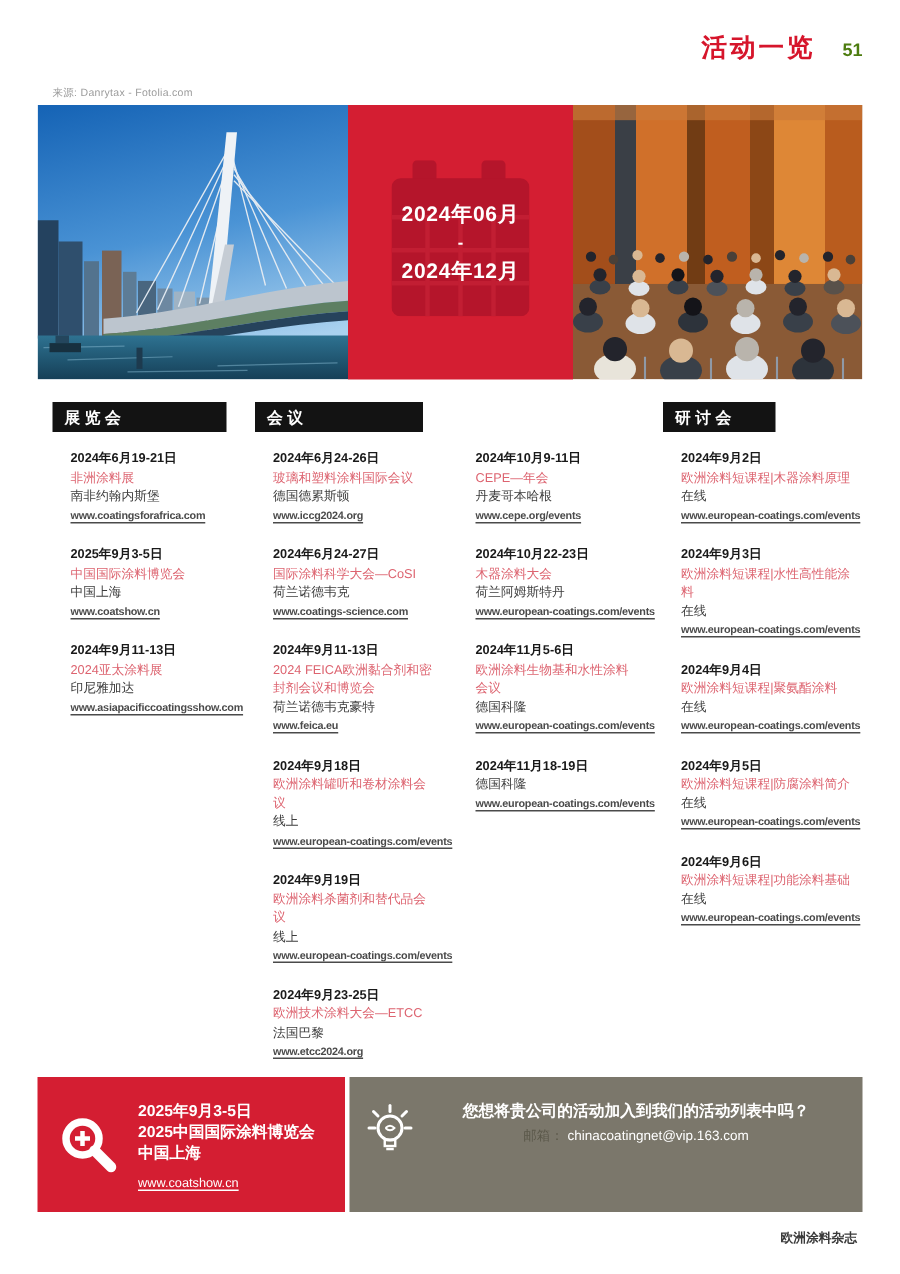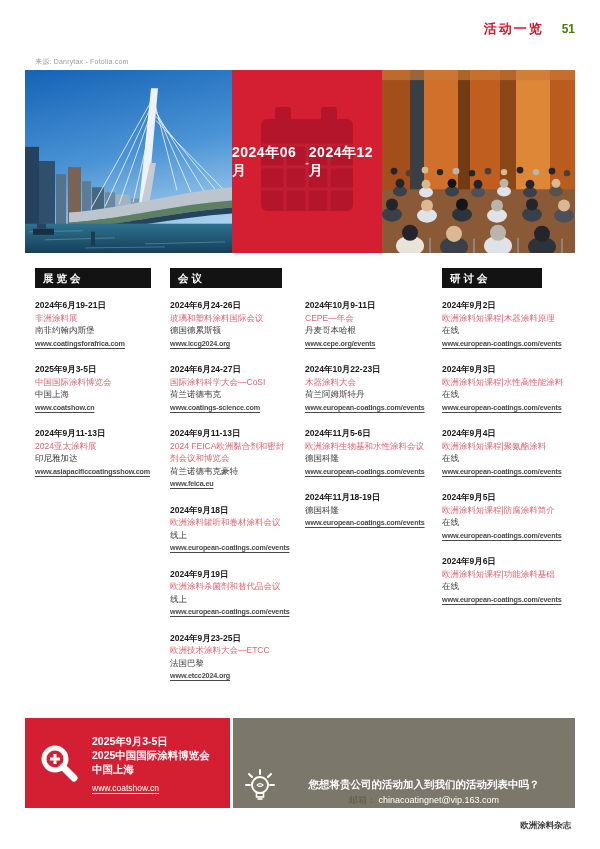--- a/index.html
+++ b/index.html
@@ -2,52 +2,52 @@
 <html><head>
 <meta charset="utf-8">
 <style>
   * { margin:0; padding:0; box-sizing:border-box; }
   html,body { background:#e9e9e9; }
   body { font-family:"Liberation Sans", sans-serif; }
   .page { position:relative; width:600px; height:849px; background:#ffffff; margin:0 auto; overflow:hidden; }
 
   
   .page-header { position:absolute; top:20px; right:25px; display:flex; gap:18px; align-items:baseline; }
-  .header-title { color:#d6152b; font-weight:bold; font-size:13px; letter-spacing:2px; }
+  .header-title { color:#d6152b; font-weight:bold; font-size:17px; letter-spacing:2px; }
   .page-num { font-size:12px; color:#4d7c0f; font-weight:bold; }
   .credit { position:absolute; left:35px; top:57px; font-size:7px; color:#9b9b9b; letter-spacing:.2px; }
 
   
   .banner { position:absolute; left:25px; top:70px; width:550px; height:183px; display:flex; }
   .photo { height:100%; overflow:hidden; }
   .photo svg { display:block; width:100%; height:100%; }
   .photo-left { width:207px; }
   .photo-right { flex:1; }
-  .calendar-block { width:150px; background:#d41e32; position:relative; display:flex; flex-direction:row; align-items:center; justify-content:center; color:#fff; }
+  .calendar-block { width:150px; background:#d41e32; position:relative; display:flex; flex-direction:column; align-items:center; justify-content:center; color:#fff; }
   .calendar-ghost { position:absolute; left:50%; top:50%; transform:translate(-50%,-53%); opacity:1; }
   .cal-line { position:relative; z-index:2; font-weight:bold; font-size:14px; letter-spacing:.5px; }
   .cal-sep { position:relative; z-index:2; font-weight:bold; font-size:11px; margin:4px 0; }
 
   
   .events-grid { position:absolute; left:35px; top:268px; display:grid; grid-template-columns:120px 120px 122px 126px; column-gap:15px; }
   .col-header { background:#131313; color:#fff; font-size:10.5px; font-weight:bold; letter-spacing:3px; padding:4px 0 0 8px; height:20px; margin-bottom:11px; }
-  .col-header.hw1 { width:116px; } .col-header.hw2 { width:112px; } .col-header.hw4 { width:100px; }
+  .col-header.hw1 { width:116px; } .col-header.hw2 { width:112px; } .col-header.hw4 { width:75px; }
   .col-spacer { height:20px; margin-bottom:11px; }
-  .event { margin-bottom:13px; font-size:8.5px; line-height:12.5px; color:#3c3c3c; }
+  .event { margin-bottom:13px; font-size:8.5px; line-height:12.5px; color:#3c3c3c;margin-left:12px; }
   .ev-date { font-weight:bold; color:#191919; }
   .ev-title { color:#dd6470; }
   .ev-url { display:inline-block; color:#4a4a4a; font-size:7.2px; letter-spacing:-0.15px; text-decoration:underline; text-underline-offset:2px; white-space:nowrap; cursor:pointer;font-weight:bold; }
 
   
   .promo { position:absolute; left:25px; top:718px; width:550px; height:90px; display:flex; gap:3px; }
   .promo-red { width:205px; background:#d41e32; color:#fff; display:flex; align-items:center; gap:12px; padding-left:13px; }
   .promo-text { display:flex; flex-direction:column; }
   .promo-line { font-size:10.5px; font-weight:bold; line-height:14px; }
   .promo-url { font-size:8.5px; margin-top:7px; color:#fff; text-decoration:underline; text-underline-offset:2px; cursor:pointer; }
-  .promo-gray { flex:1; background:#7b776b; color:#fff; display:flex; align-items:flex-end; gap:6px; padding:0 10px 0 10px; }
+  .promo-gray { flex:1; background:#7b776b; color:#fff; display:flex; align-items:flex-start; gap:6px; padding:15px 10px 0 10px; }
   .contact-text { flex:1; text-align:center; }
   .c-line1 { font-size:10.5px; font-weight:bold; line-height:17px; }
   .c-line2 { font-size:10.5px; font-weight:bold; line-height:16px; }
   .c-line3, .c-line4 { font-size:9px; line-height:15px; white-space:pre-wrap; }
   .muted { color:#5b584a; }
 
   
   .page-footer { position:absolute; right:25px; top:820px; font-size:8.5px; display:flex; gap:20px; align-items:center;flex-direction:column; }
   .pf-brand { color:#3a3a3a; font-weight:bold; }
   .pf-edition { color:#d6152b; font-weight:bold;margin-left:33px; }

